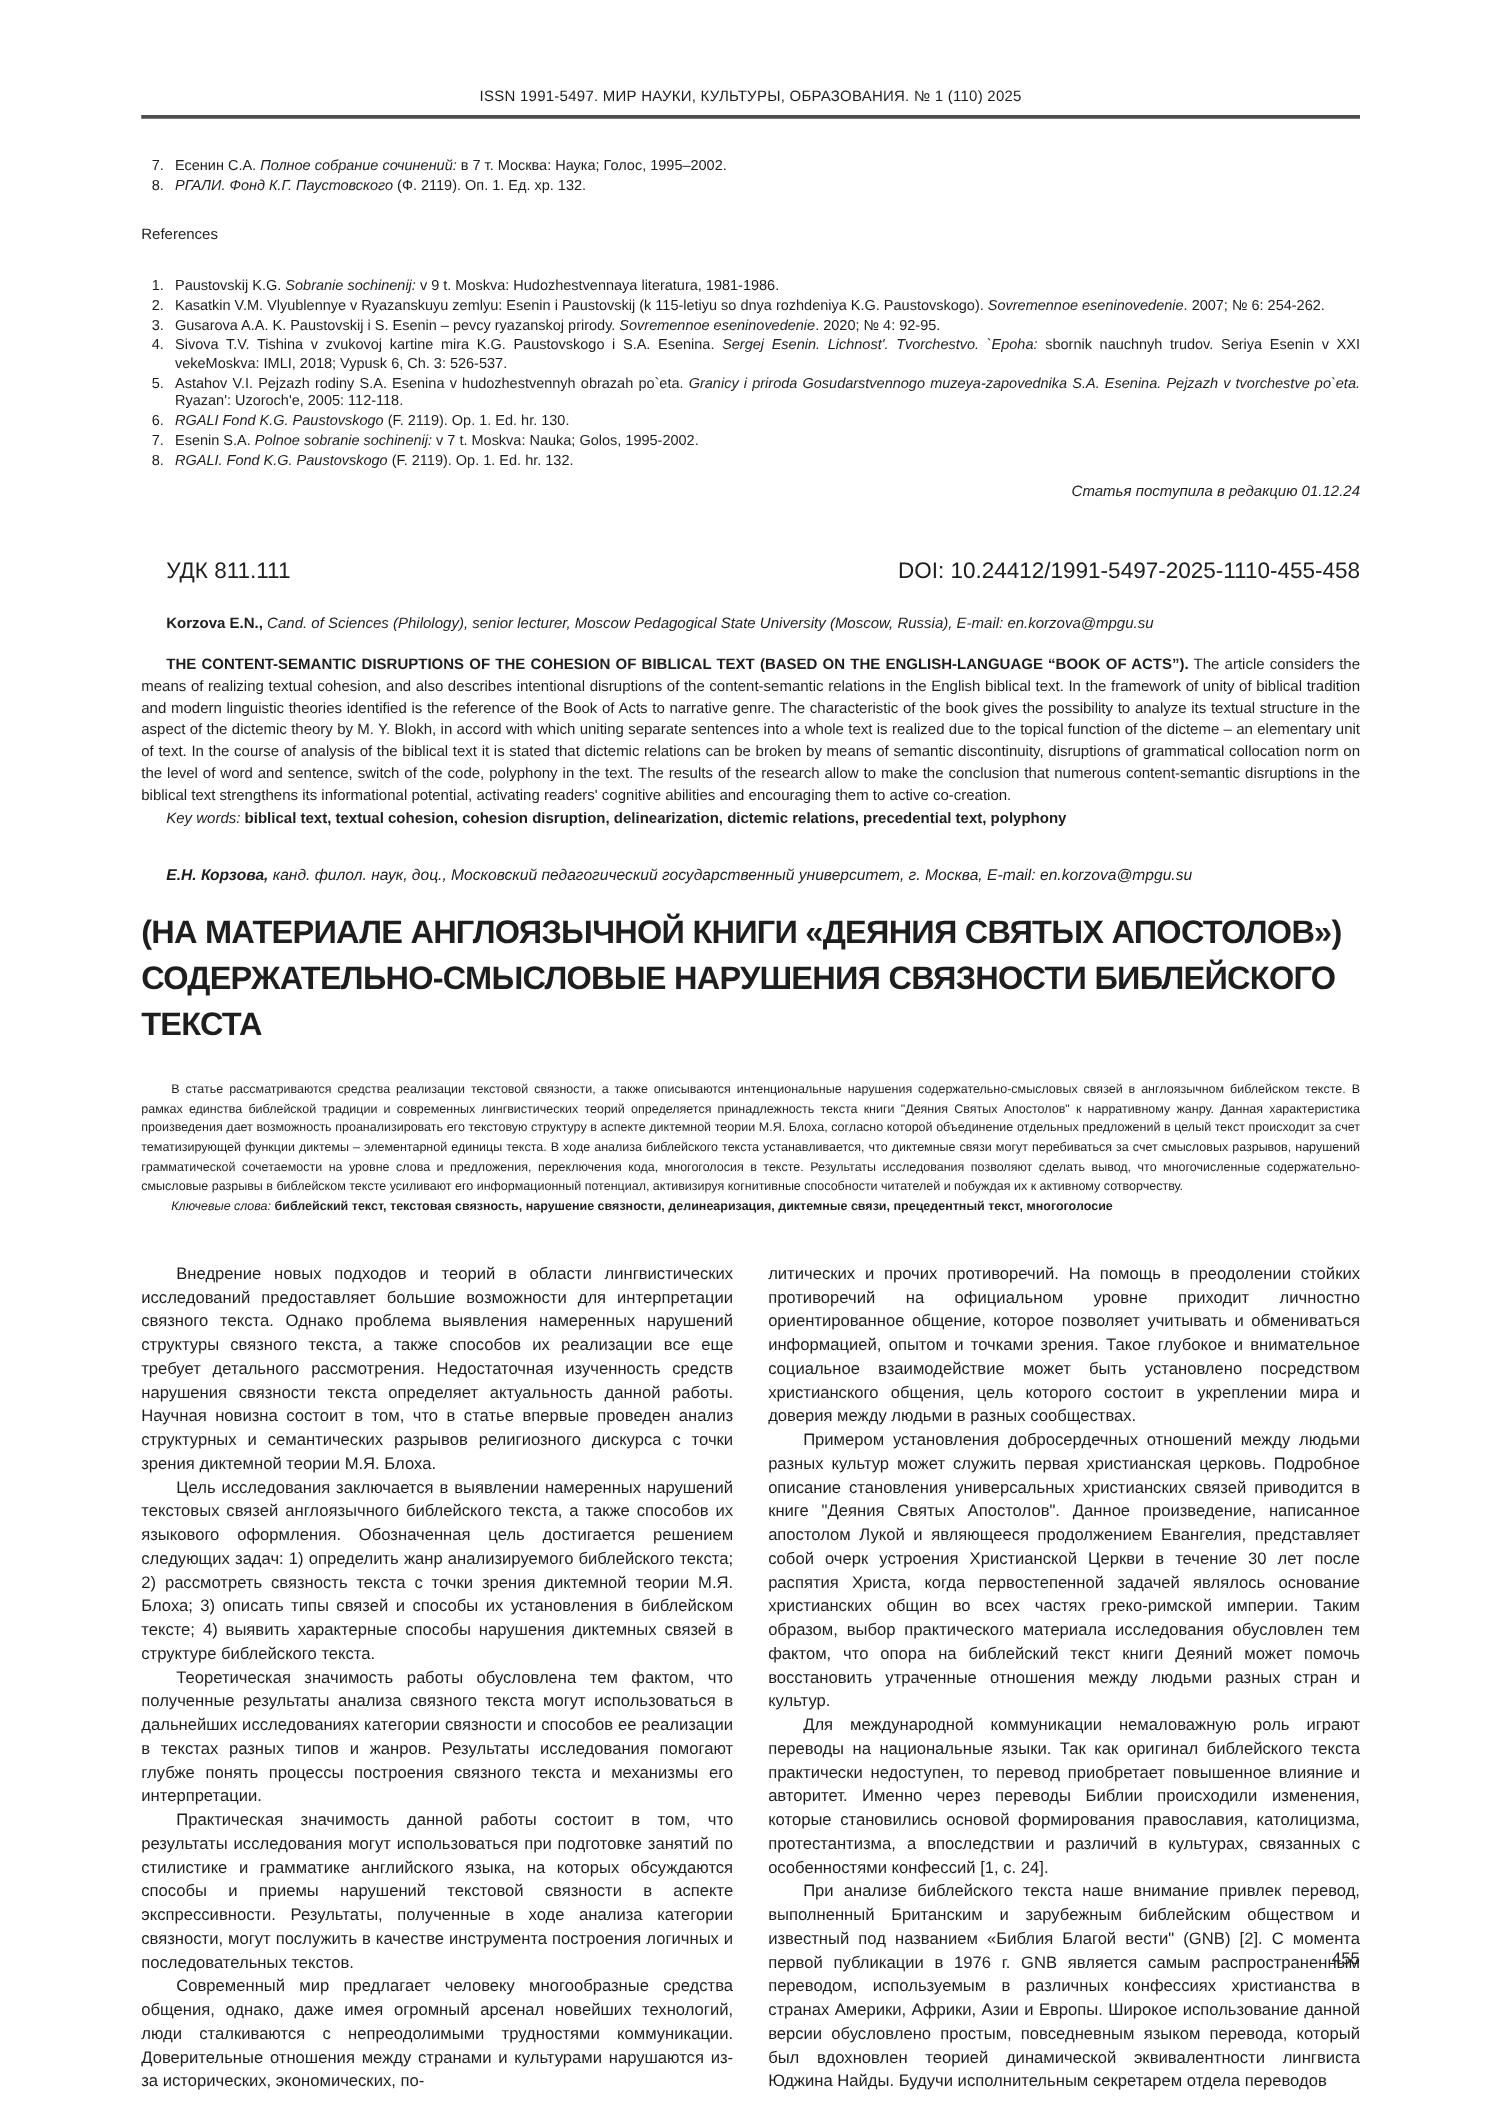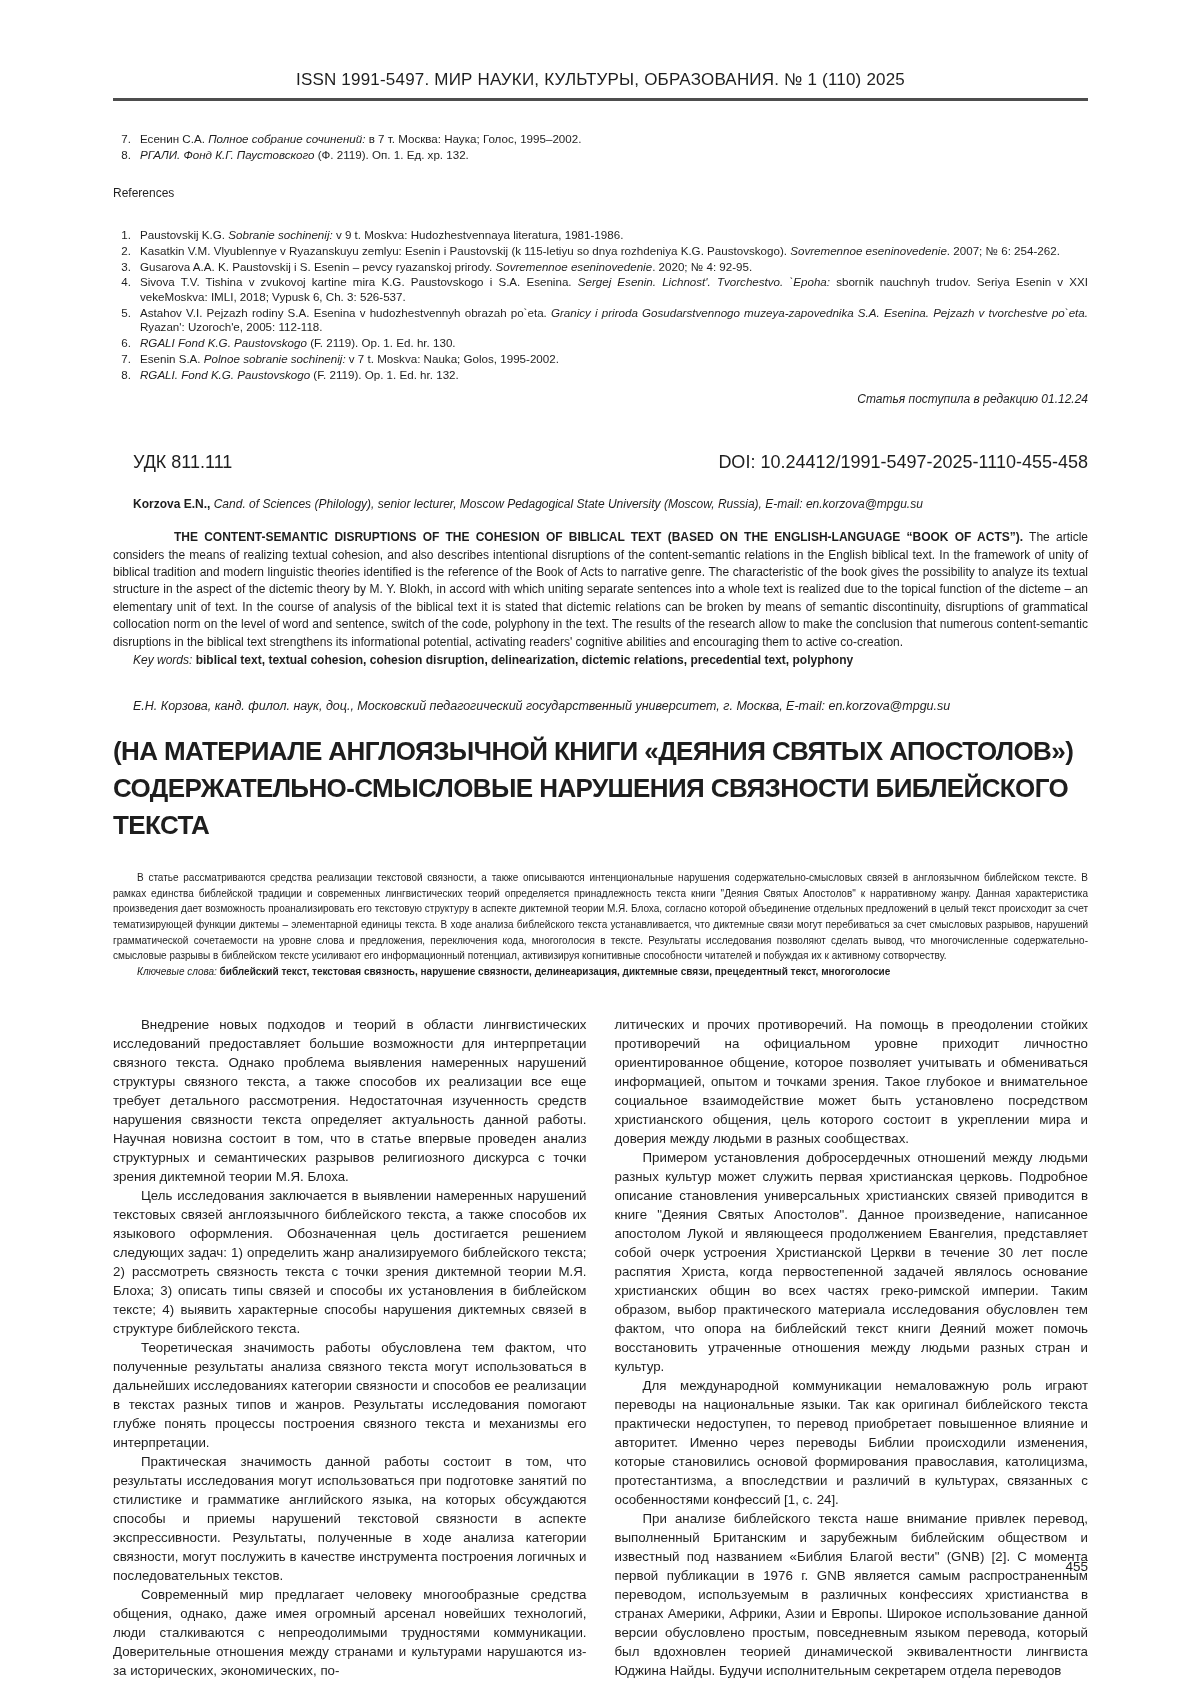--- a/index.html
+++ b/index.html
@@ -6,21 +6,21 @@
   body {
     width: 1200px; height: 1697px;
     background: #ffffff; color: #1e1e1e;
     font-family: "Liberation Sans", sans-serif;
     position: relative;
     -webkit-font-smoothing: antialiased;
   }
   .page { padding: 0 112px 0 113px; }
 
   
-  .journal-header { margin-top: 70px; text-align: center; font-size: 17px; letter-spacing: 0.2px; }
+  .journal-header { margin-top: 70px; text-align: center; font-size: 12px; letter-spacing: 0.2px; }
   .header-rule { border: 0; border-bottom: 3px solid #4d4d4d; margin: 8px 0 0 0; }
 
   
   .prelim-refs { margin-top: 30px; font-size: 11.6px; line-height: 1.3; }
   .refs-heading { margin-top: 24px; font-size: 12px; }
   .refs-list { margin-top: 28px; font-size: 11.6px; line-height: 1.27; }
   .ref { display: flex; margin-bottom: 1px; }
   .ref-num { width: 18px; flex: 0 0 18px; text-align: right; }
   .ref-body { flex: 1; margin-left: 9px; text-align: justify; }
   .it { font-style: italic; }
@@ -31,28 +31,28 @@
   .meta-row { margin-top: 46px; display: flex; justify-content: space-between; font-size: 18px; }
   .meta-udk { padding-left: 20px; }
 
   
   .author-line-en { margin-top: 24px; padding-left: 20px; font-size: 12px; }
   .author-line-en .name { font-weight: bold; }
   .author-line-en .details { font-style: italic; }
 
   .abstract-en { margin-top: 18px; font-size: 12px; line-height: 1.45; text-align: justify; }
   .abstract-en .lead { text-indent: 20px; }
-  .abstract-en .title { font-weight: bold; margin-left: 41px; }
+  .abstract-en .title { font-weight: bold; }
   .kw-line { text-indent: 20px; margin-top: 1px; }
   .kw-label { font-style: italic; }
   .kw-value { font-weight: bold; margin-top: 28px; }
 
   
   .author-line-ru { margin-top: 30px; padding-left: 20px; font-size: 12.5px; font-style: italic; }
-  .author-line-ru .name { font-weight: normal; }
+  .author-line-ru .name { font-weight: bold; }
 
   
   .article-title-ru { margin-top: 20px; font-weight: bold; font-size: 26px; line-height: 1.42; letter-spacing: -0.6px; }
 
   
   .abstract-ru { margin-top: 26px; font-size: 10px; line-height: 1.56; text-align: justify; }
   .abstract-ru .lead { text-indent: 24px; }
   .kw-line-ru { text-indent: 24px; }
 
   

